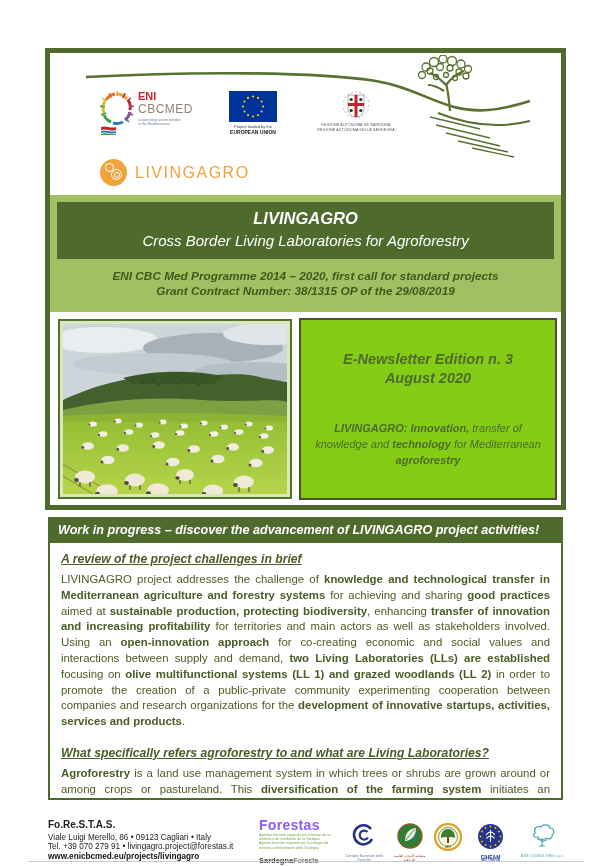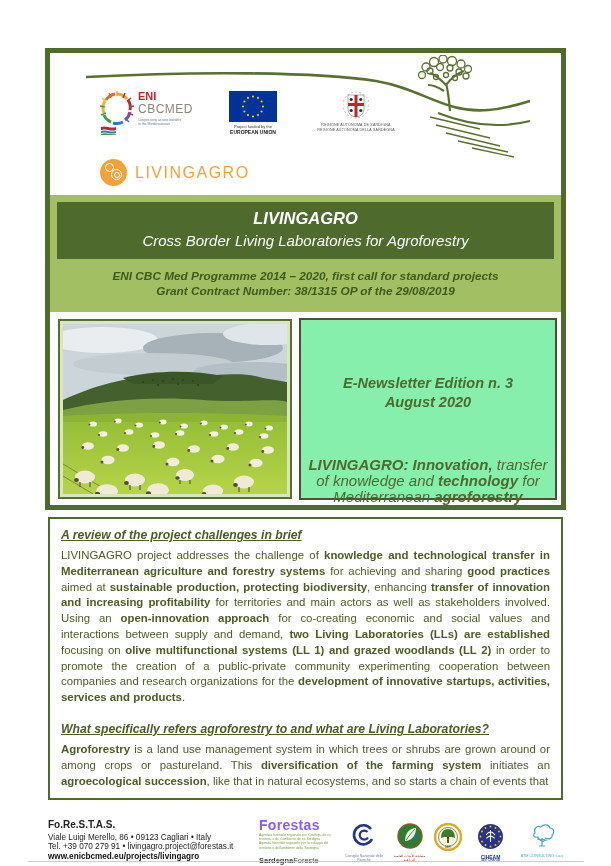--- a/index.html
+++ b/index.html
@@ -49,25 +49,25 @@
 
   
   .hero-area { position:absolute; left:0; top:259px; width:100%; height:193px; background:#fff; }
   .photo-frame {
     position:absolute; left:8px; top:7px; width:234px; height:180px;
     border:2px solid #55702f; background:#dbe6bb; padding:3px;
   }
   .photo-frame svg { display:block; }
   .news-box {
     position:absolute; left:249px; top:6px; width:258px; height:182px;
-    border:2px solid #4e4f33; background:#86efac; text-align:center;
-    color:#4e6a2d; font-style:italic; padding-top:54px;
+    border:2px solid #4e4f33; background:#84cc16; text-align:center;
+    color:#4e6a2d; font-style:italic; padding-top:30px;
   }
   .news-box .ed { font-weight:bold; font-size:14.5px; line-height:19px; }
-  .news-tagline { margin-top:45px; font-size:15px; line-height:16px; padding:0 6px; }
+  .news-tagline { margin-top:32px; font-size:11px; line-height:16px; padding:0 6px; }
   .news-tagline .b { font-weight:bold; }
 
   
   .main-box {
     position:absolute; left:48px; top:517px; width:515px; height:283px;
     border:2px solid #4e6a2d; background:#fff; overflow:hidden;
   }
   .main-banner {
     background:#4e6a2d; color:#fff; font-weight:bold; font-style:italic;
     font-size:12.6px; padding:4px 8px 5px 8px; line-height:15px;
@@ -383,20 +383,21 @@
 
     <div class="news-box">
       <div class="ed">E-Newsletter Edition n. 3</div>
       <div class="ed">August 2020</div>
       <div class="news-tagline"><span class="b">LIVINGAGRO: Innovation,</span><span> transfer of knowledge and </span><span class="b">technology</span><span> for Mediterranean </span><span class="b">agroforestry</span></div>
     </div>
   </div>
 </div>
 
 <div class="main-box">
+  <div class="main-banner">Work in progress – discover the advancement of LIVINGAGRO project activities!</div>
   <div class="main-body">
     <div class="sec-heading">A review of the project challenges in brief</div>
     <p class="para"><span>LIVINGAGRO project addresses the challenge of </span><span class="b">knowledge and technological transfer in Mediterranean agriculture and forestry systems</span><span> for achieving and sharing </span><span class="b">good practices</span><span> aimed at </span><span class="b">sustainable production, protecting biodiversity</span><span>, enhancing </span><span class="b">transfer of innovation and increasing profitability</span><span> for territories and main actors as well as stakeholders involved. Using an </span><span class="b">open-innovation approach</span><span> for co-creating economic and social values and interactions between supply and demand, </span><span class="b">two Living Laboratories (LLs) are established</span><span> focusing on </span><span class="b">olive multifunctional systems (LL 1) and grazed woodlands (LL 2)</span><span> in order to promote the creation of a public-private community experimenting cooperation between companies and research organizations for the </span><span class="b">development of innovative startups, activities, services and products</span><span>.</span></p>
     <div class="sec-heading sec2">What specifically refers agroforestry to and what are Living Laboratories?</div>
     <p class="para"><span class="b">Agroforestry</span><span> is a land use management system in which trees or shrubs are grown around or among crops or pastureland. This </span><span class="b">diversification of the farming system</span><span> initiates an </span><span class="b">agroecological succession</span><span>, like that in natural ecosystems, and so starts a chain of events that </span></p>
   </div>
 </div>
 
 <div class="footer">
   <div>

